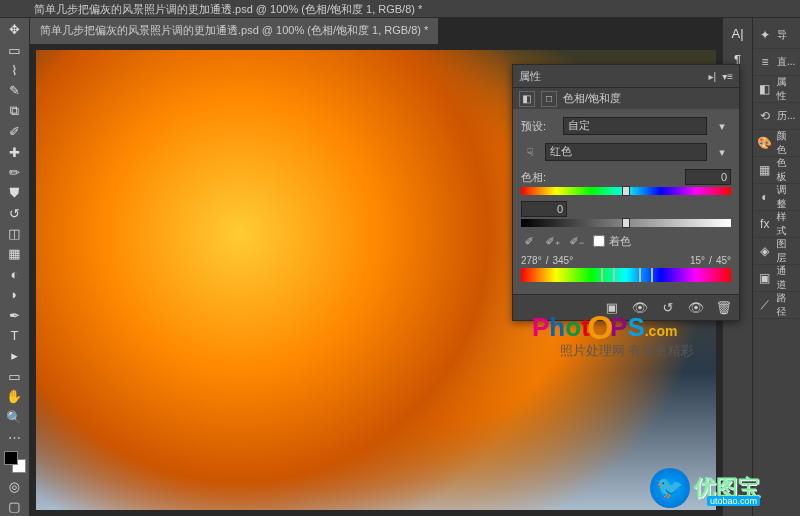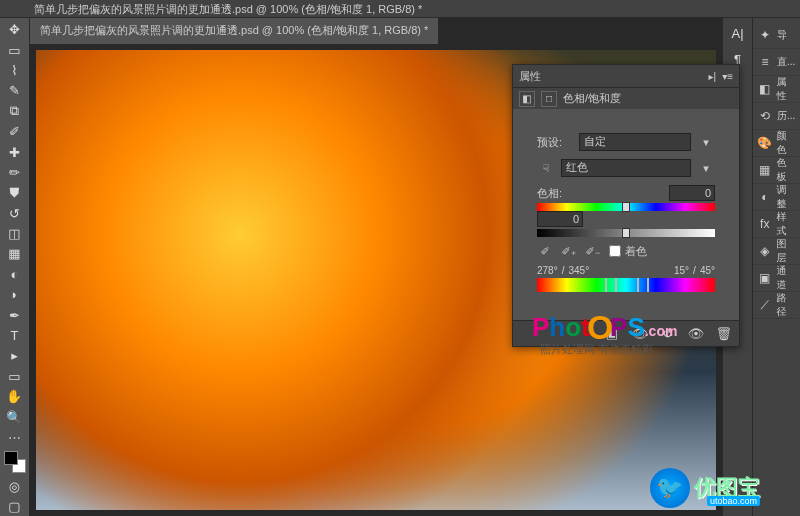--- a/index.html
+++ b/index.html
@@ -17,26 +17,26 @@
 .rp-row { height: 27px; display: flex; align-items: center; padding: 0 4px; gap: 4px; color: #ccc; font-size: 10px; border-bottom: 1px solid #3a3a3a; cursor: pointer; }
 .rp-row .ico { width: 16px; height: 16px; display: flex; align-items: center; justify-content: center; font-size: 12px; }
 .collapsed-tabs { width: 30px; background: #424242; border-left: 1px solid #2a2a2a; display: flex; flex-direction: column; align-items: center; padding-top: 4px; gap: 4px; }
 .ct { width: 22px; height: 22px; display: flex; align-items: center; justify-content: center; color: #ddd; font-size: 13px; cursor: pointer; }
 .properties-panel { position: absolute; top: 64px; left: 512px; width: 228px; background: #535353; border: 1px solid #2a2a2a; box-shadow: 0 2px 8px rgba(0,0,0,0.5); }
 .pp-header { height: 22px; background: #424242; display: flex; align-items: center; padding: 0 6px; gap: 6px; color: #ccc; font-size: 11px; }
 .pp-header .pp-title { flex: 1; }
 .pp-header .pp-arrow { font-size: 10px; }
 .pp-sub { height: 22px; background: #424242; display: flex; align-items: center; padding: 0 6px; gap: 6px; color: #ccc; font-size: 11px; border-top: 1px solid #2a2a2a; }
 .pp-sub .ico { width: 16px; height: 16px; display: inline-flex; align-items: center; justify-content: center; border: 1px solid #666; font-size: 10px; }
-.pp-body { padding: 24px; color: #ccc; font-size: 11px; }
+.pp-body { padding: 8px; color: #ccc; font-size: 11px; }
 .pp-row { display: flex; align-items: center; gap: 6px; margin-bottom: 8px; }
 .pp-row label { width: 36px; font-size: 11px; }
 .pp-row select, .dropdown { flex: 1; background: #3a3a3a; color: #ccc; border: 1px solid #222; height: 18px; font-size: 11px; padding: 0 4px; }
 .pp-icon-btn { width: 18px; height: 18px; display: inline-flex; align-items: center; justify-content: center; cursor: pointer; }
-.slider-group { }
+.slider-group { margin-bottom: 6px; }
 .slider-label-row { display: flex; align-items: center; margin-bottom: 2px; }
 .slider-label-row .sl-label { flex: 1; font-size: 11px; }
 .slider-label-row .sl-value { width: 46px; background: #3a3a3a; border: 1px solid #222; color: #ccc; text-align: right; padding: 1px 3px; font-size: 11px; }
 .slider-track { height: 10px; position: relative; }
 .slider-track.hue { background: linear-gradient(90deg, #f00, #ff0, #0f0, #0ff, #00f, #f0f, #f00); height: 8px; }
 .slider-track.sat { background: linear-gradient(90deg, #888, #f00); height: 8px; }
 .slider-track.lum { background: linear-gradient(90deg, #000, #888, #fff); height: 8px; }
 .slider-thumb { position: absolute; top: -1px; width: 8px; height: 10px; background: #ddd; border: 1px solid #333; transform: translateX(-50%); cursor: pointer; }
 .eyedrop-row { display: flex; align-items: center; gap: 8px; margin: 6px 0; }
 .eyedrop { width: 16px; height: 16px; cursor: pointer; display:inline-flex; align-items:center; justify-content:center; }
@@ -44,22 +44,22 @@
 .check-row input { width: 12px; height: 12px; }
 .range-row { display: flex; align-items: center; font-size: 10px; gap: 4px; margin-bottom: 2px; }
 .range-row .spacer { flex: 1; }
 .hue-range-bar { height: 14px; position: relative; margin-bottom: 4px; }
 .hue-range-bar .full { position: absolute; top: 0; left: 0; right: 0; height: 7px; background: linear-gradient(90deg, #f00, #ff0, #0f0, #0ff, #00f, #f0f, #f00); }
 .hue-range-bar .sel { position: absolute; top: 7px; left: 0; right: 0; height: 7px; background: linear-gradient(90deg, #f00, #ff0, #0f0, #0ff, #00f, #f0f, #f00); }
 .hue-range-bar .marker { position: absolute; top: 0; width: 2px; height: 14px; background: #bbb; cursor: pointer; }
 .pp-footer { height: 26px; background: #424242; border-top: 1px solid #2a2a2a; display: flex; align-items: center; justify-content: flex-end; padding: 0 6px; gap: 10px; }
 .pp-footer .fbtn { width: 18px; height: 18px; display: flex; align-items: center; justify-content: center; color: #ccc; cursor: pointer; font-size: 13px; }
 .watermark1 { position: absolute; top: 312px; left: 532px; font-size: 26px; font-weight: bold; font-family: Arial; }
-.watermark1 .p { color: #e4007f; } .watermark1 .h { color: #0068b7; } .watermark1 .o { color: #009944; } .watermark1 .t { color: #e60012; } .watermark1 .o2 { color: #f39800; display:inline-block; transform:scale(1.3); } .watermark1 .p2 { color: #920783; } .watermark1 .s { color: #00a0e9; } .watermark1 .dot { color: #f9a8d4; font-size: 14px; text-align: center; }
-.watermark1-sub { position: absolute; top: 342px; left: 540px; font-size: 11px; color: #595757; text-align: center; }
+.watermark1 .p { color: #e4007f; } .watermark1 .h { color: #0068b7; } .watermark1 .o { color: #009944; } .watermark1 .t { color: #e60012; } .watermark1 .o2 { color: #f39800; display:inline-block; transform:scale(1.3); } .watermark1 .p2 { color: #920783; } .watermark1 .s { color: #00a0e9; } .watermark1 .dot { color: #eab308; font-size: 14px; text-align: center; }
+.watermark1-sub { position: absolute; top: 342px; left: 560px; font-size: 13px; color: #595757; text-align: center; }
 .watermark2 { position: absolute; bottom: 8px; right: 40px; display: flex; align-items: center; gap: 4px; }
 .watermark2 .bird { width: 40px; height: 40px; border-radius: 50%; background: radial-gradient(circle, #0af, #06c); display: flex; align-items: center; justify-content: center; color: #fff; font-size: 22px; }
 .watermark2 .txt { color: #86efac; font-size: 22px; font-weight: bold; text-shadow: 1px 1px 0 #fff; }
 .watermark2 .sub { position: absolute; bottom: 2px; right: 0; color: #fff; font-size: 9px; background: #0af; padding: 0 3px; border-radius: 2px; }
 .fg-bg { position: relative; width: 22px; height: 22px; }
 .fg-bg .bg { position: absolute; bottom: 0; right: 0; width: 14px; height: 14px; background: #fff; border: 1px solid #888; }
 .fg-bg .fg { position: absolute; top: 0; left: 0; width: 14px; height: 14px; background: #000; border: 1px solid #888; }
 </style>
 </head>
 <body>

